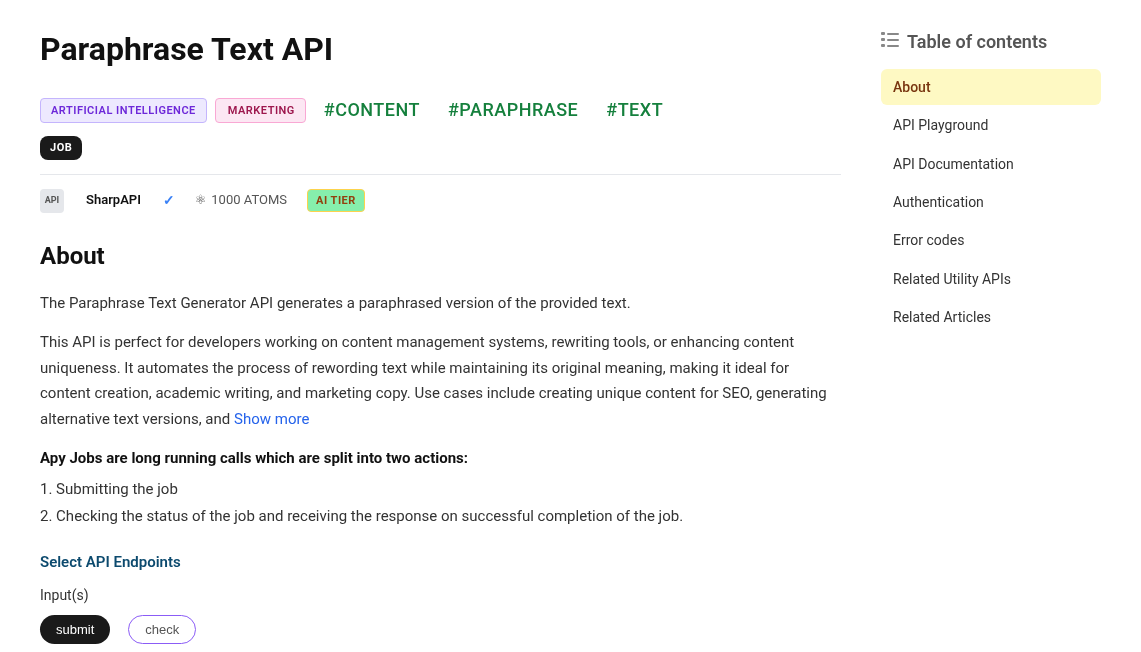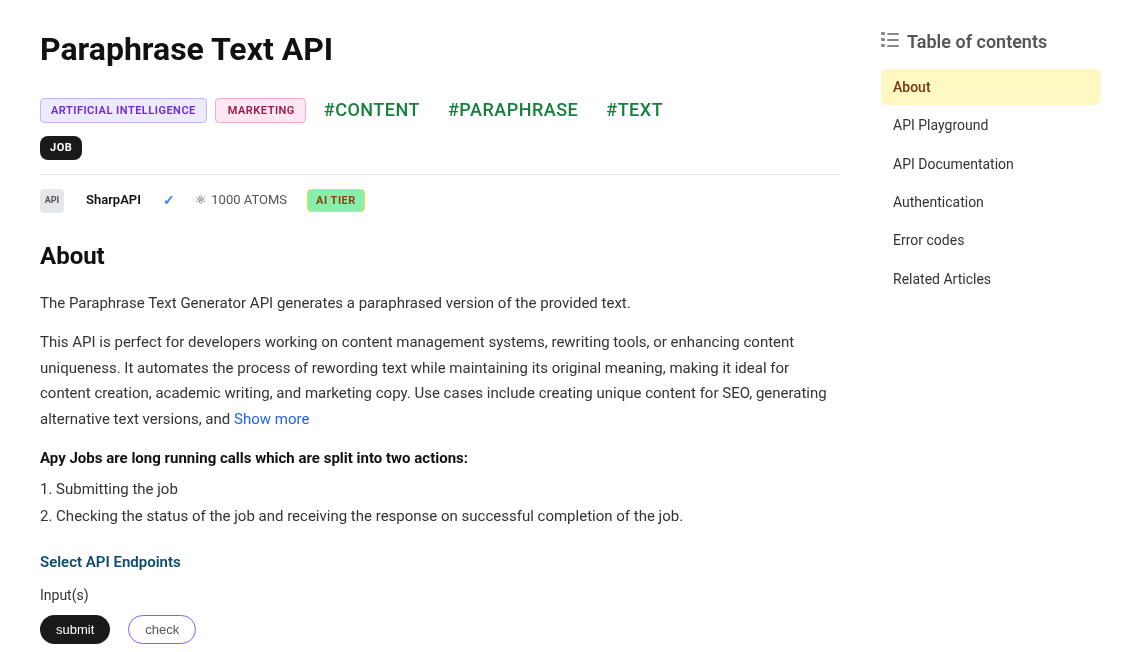--- a/index.html
+++ b/index.html
@@ -325,17 +325,20 @@
       <li class="toc-item">
         <a href="#api-documentation">API Documentation</a>
       </li>
       <li class="toc-item">
         <a href="#authentication">Authentication</a>
       </li>
       <li class="toc-item">
         <a href="#error-codes">Error codes</a>
       </li>
       <li class="toc-item">
+        <a href="#related-utility-apis">Related Utility APIs</a>
+      </li>
+      <li class="toc-item">
         <a href="#related-articles">Related Articles</a>
       </li>
     </ul>
   </div>
 </div>
 
 </body></html>

